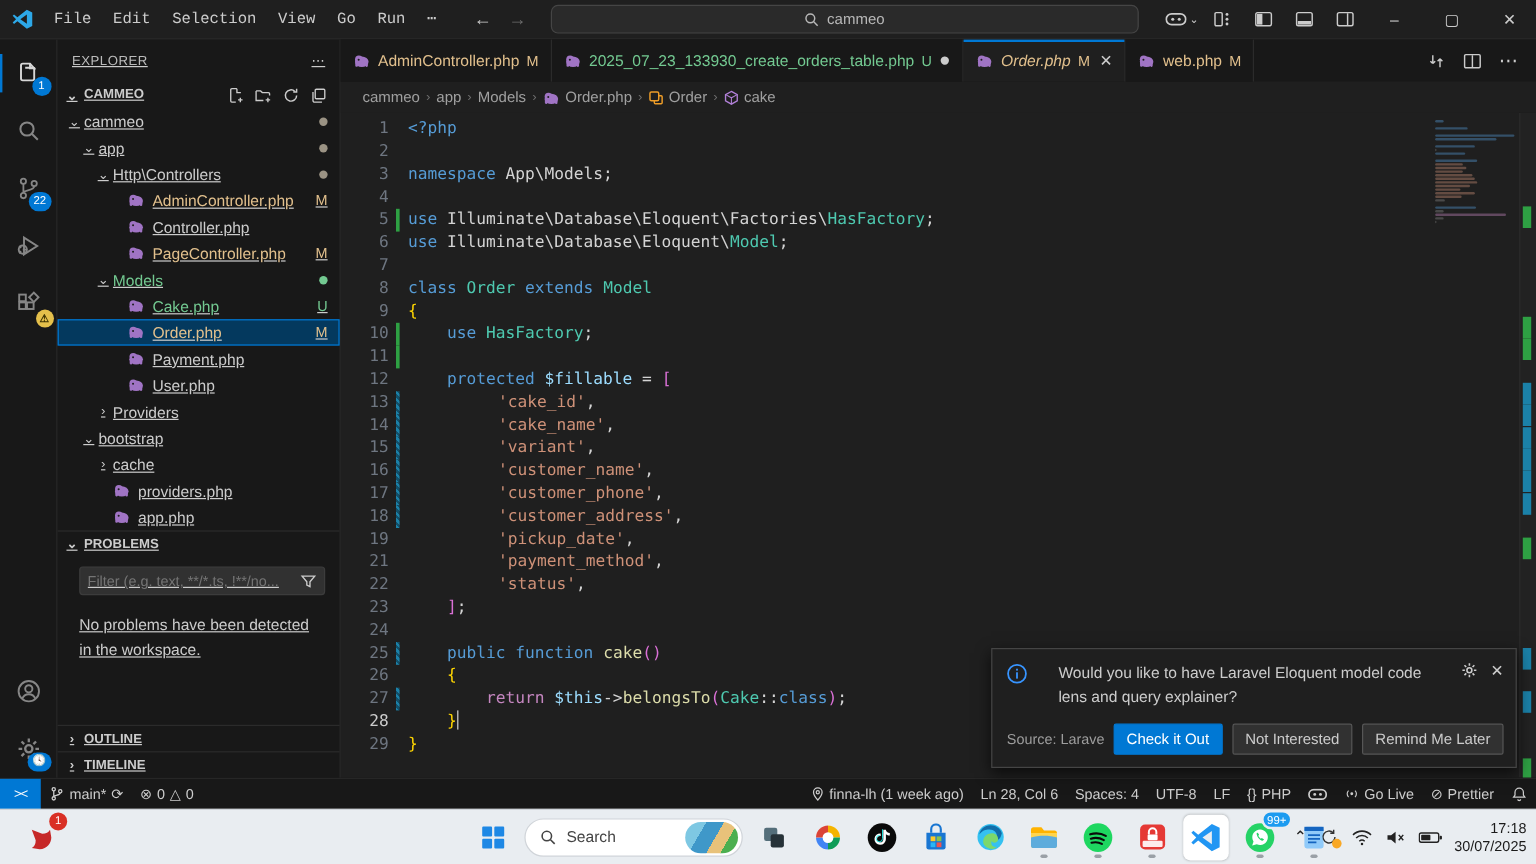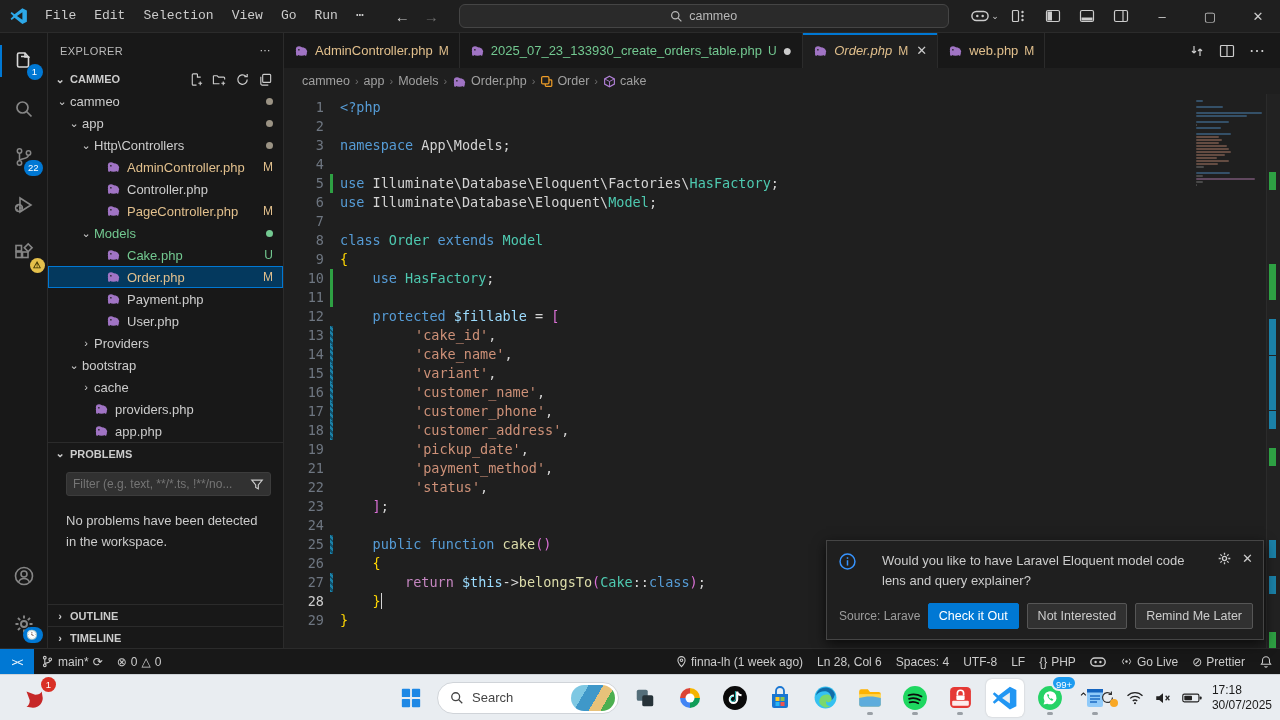--- a/index.html
+++ b/index.html
@@ -31,21 +31,21 @@
   .act-item.active { color:#d7d7d7; }
   .act-item.active::before { content:""; position:absolute; left:0; top:8px; bottom:8px; width:2px; background:#0078d4; }
   .act-badge { position:absolute; right:5px; bottom:5px; min-width:16px; height:16px; padding:0 4px;
     background:#0078d4; color:#fff; border-radius:9px; font-size:9.5px; line-height:16px; text-align:center; }
   .act-warn { position:absolute; right:3px; bottom:4px; width:15px; height:15px; background:#e5c04b;
     border-radius:8px; color:#3a3000; font-size:9px; line-height:15px; text-align:center; font-weight:bold; }
   #activitybar .spacer { flex:1; }
 
   
   #sidebar { width:236px; background:#181818; border-right:1px solid #2b2b2b;
-    display:flex; flex-direction:column; color:#cccccc; font-size:13px; }
+    display:flex; flex-direction:column; color:#cccccc; font-size:13px;text-decoration:underline; }
   #explorer-title { display:flex; align-items:center; padding:0 12px; height:35px;
     font-size:11px; letter-spacing:.4px; color:#bbbbbb; }
   #explorer-title .more { margin-left:auto; color:#cccccc; }
   #section-cammeo { display:flex; align-items:center; height:22px; font-size:11px; font-weight:bold;
     color:#cccccc; padding-left:4px; gap:2px; }
   .sec-actions { margin-left:auto; display:flex; gap:8px; padding-right:10px; color:#cccccc; }
   #tree { position:relative; }
   .trow { position:relative; display:flex; align-items:center; height:22px; cursor:pointer; }
   .trow.selected { background:#04395e; outline:1px solid #0078d4; outline-offset:-1px; }
   .trow .chev { width:16px; text-align:center; color:#cccccc; font-size:11px; flex:none; }
@@ -140,21 +140,21 @@
   #tb-search { width:182px; height:32px; background:#ffffff; border:1px solid #d0d4d9; border-radius:17px;
     display:flex; align-items:center; padding:0 3px 0 12px; gap:8px; color:#444; font-size:13px; }
   #tb-search .spic { margin-left:auto; width:44px; height:26px; border-radius:13px; overflow:hidden; flex:none;
     background:linear-gradient(120deg,#7ec8e3 0 30%,#3f98c9 30% 55%,#e8c27a 55% 75%,#4caf50 75%); }
   .badge-red { position:absolute; top:-2px; right:-4px; min-width:15px; height:15px; background:#d93025;
     color:#fff; border-radius:8px; font-size:9.5px; line-height:15px; text-align:center; padding:0 3px; }
   .badge-blue { position:absolute; top:-4px; right:-8px; min-width:22px; height:16px; background:#1c9bf0;
     color:#fff; border-radius:9px; font-size:9.5px; line-height:16px; text-align:center; padding:0 3px;
     border:2px solid #e9edf1; }
   #tb-tray { position:absolute; right:8px; display:flex; align-items:center; gap:10px; color:#222; }
-  #clock { text-align:left; font-size:12px; color:#1b1b1b; line-height:15px; }
+  #clock { text-align:right; font-size:12px; color:#1b1b1b; line-height:15px; }
 
   svg { display:block; }
 </style>
 </head>
 <body>
 
 <svg width="0" height="0" style="position:absolute">
   <defs>
     <g id="php-ico">
       <ellipse cx="8" cy="9" rx="6" ry="4.6" fill="#a074c4"></ellipse>

